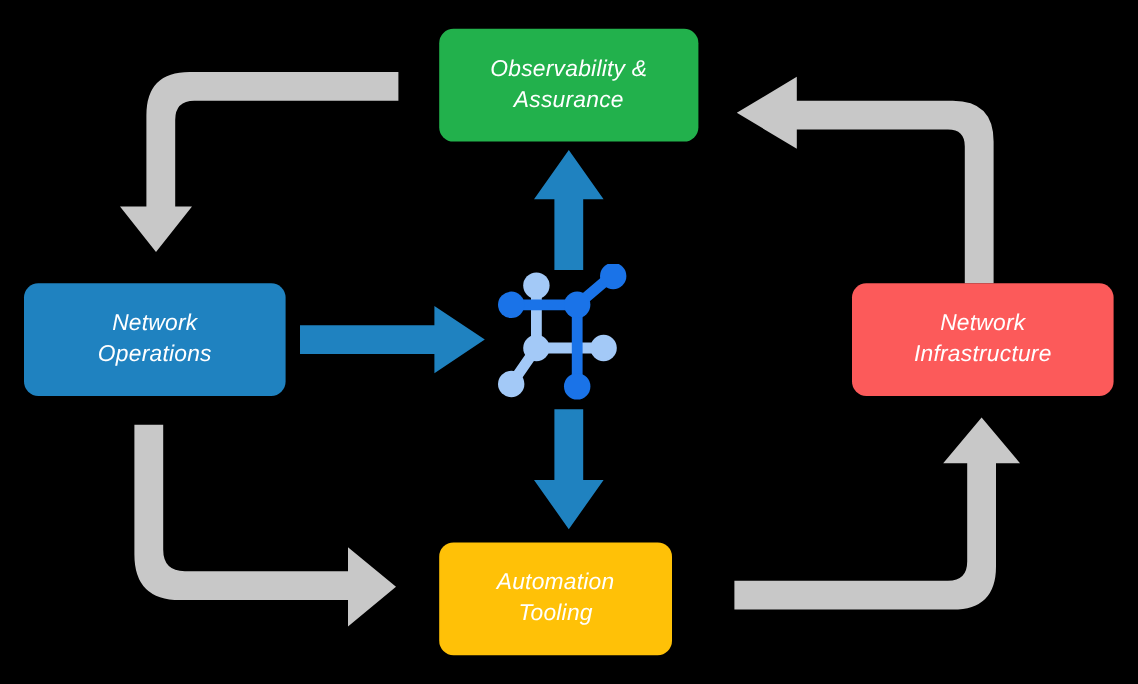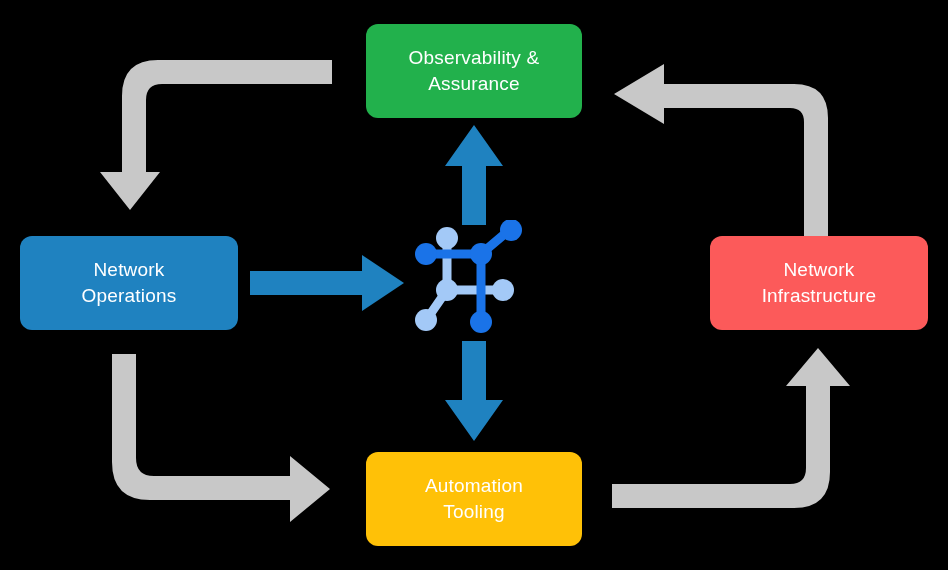--- a/index.html
+++ b/index.html
@@ -23,35 +23,36 @@
     text-align: center;
     border-radius: 12px;
     color: #ffffff;
     font-size: 19px;
     line-height: 1.35;
     font-weight: 400;
     letter-spacing: 0.2px;
     box-sizing: border-box;
     padding: 6px 10px;
     white-space: pre-line;
+    font-style: italic;
   }
   #box-observability {
     left: 366px; top: 24px; width: 216px; height: 94px;
     background: #22b14c;
   }
   #box-network-operations {
     left: 20px; top: 236px; width: 218px; height: 94px;
     background: #1f82c0;
   }
   #box-network-infrastructure {
     left: 710px; top: 236px; width: 218px; height: 94px;
     background: #fc5a5a;
   }
   #box-automation-tooling {
-    left: 366px; top: 452px; width: 216px; height: 94px;
+    left: 366px; top: 452px; width: 194px; height: 94px;
     background: #ffc107;
   }
   .svg-layer {
     position: absolute;
     left: 0; top: 0;
     width: 948px;
     height: 570px;
     pointer-events: none;
   }
   .svg-layer > * { pointer-events: auto; }

